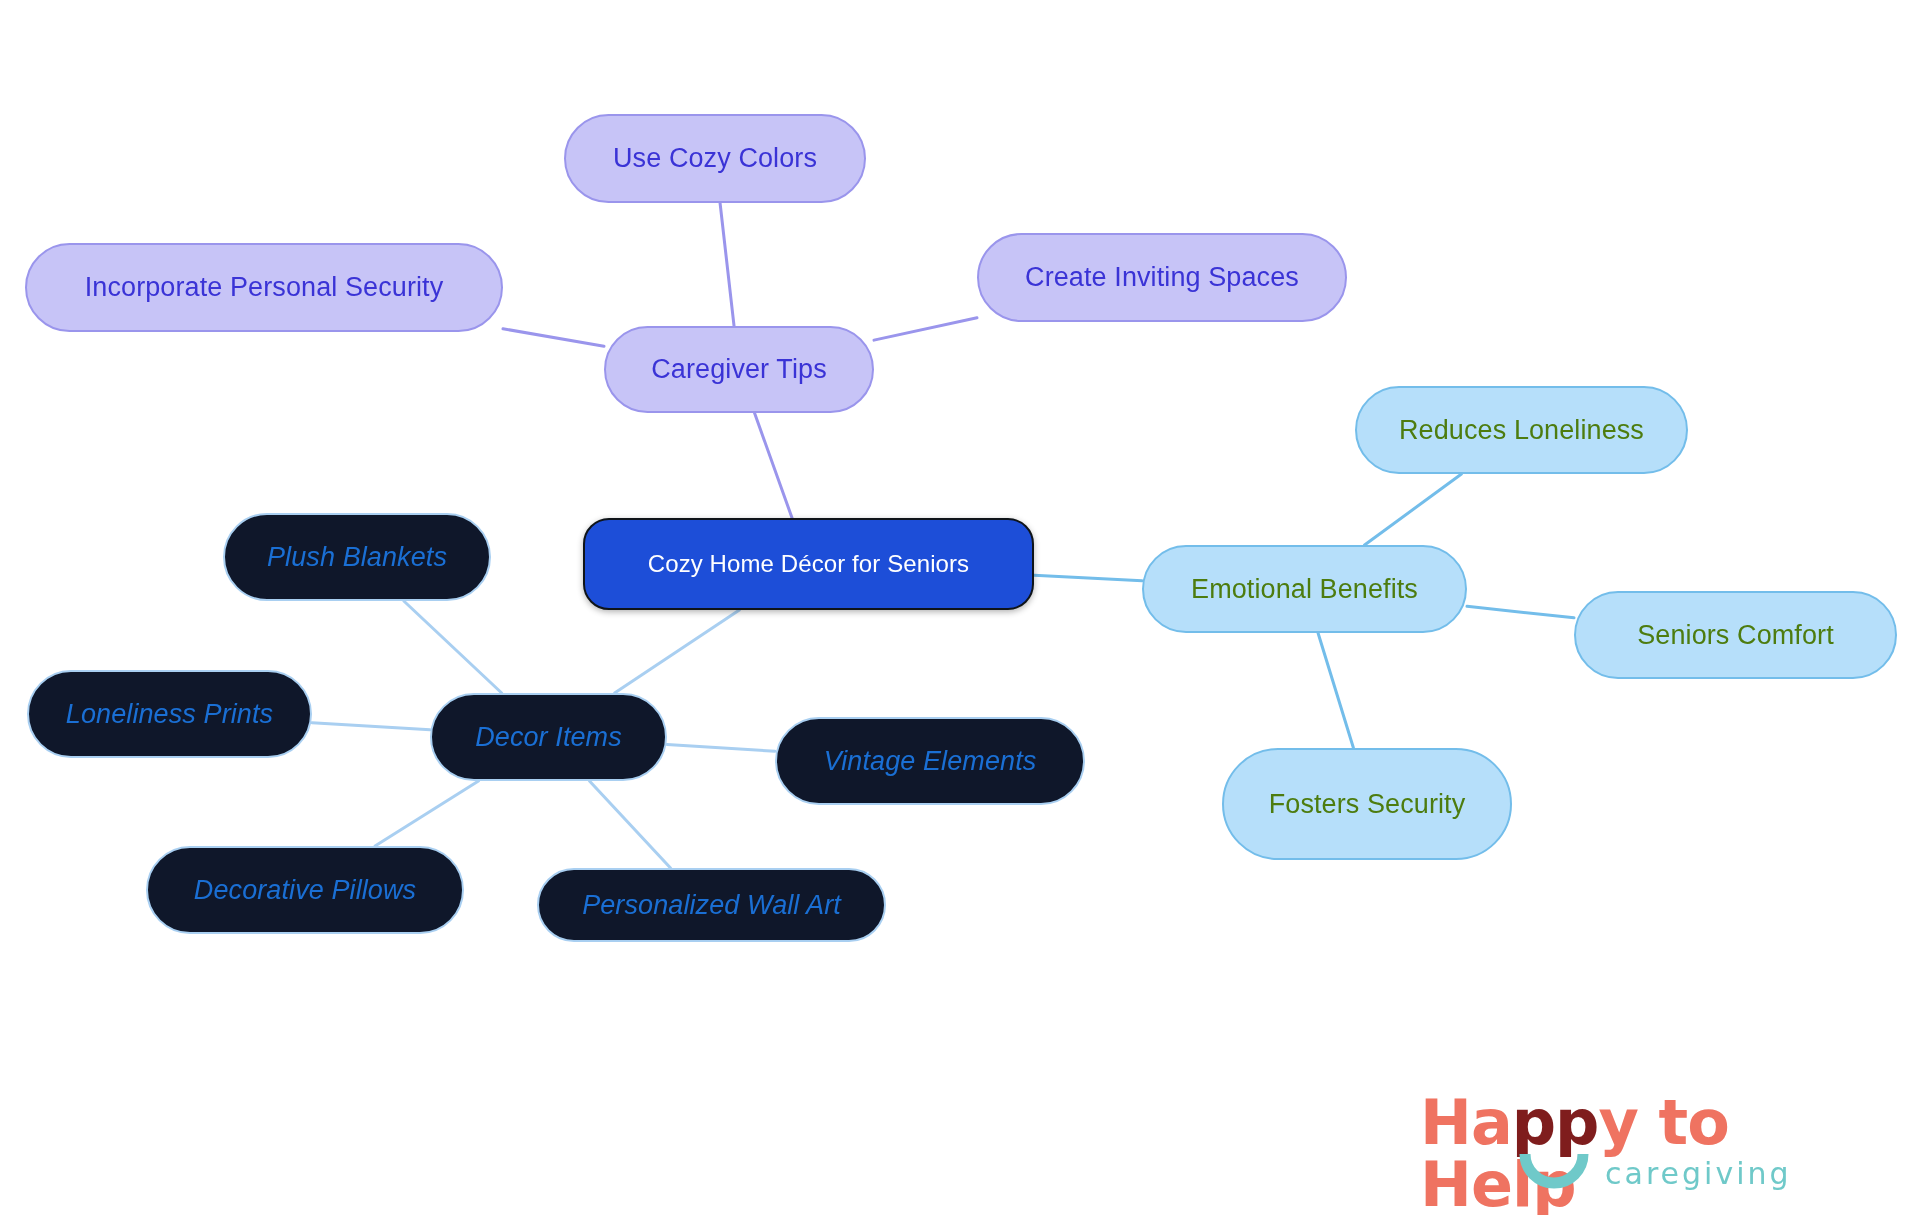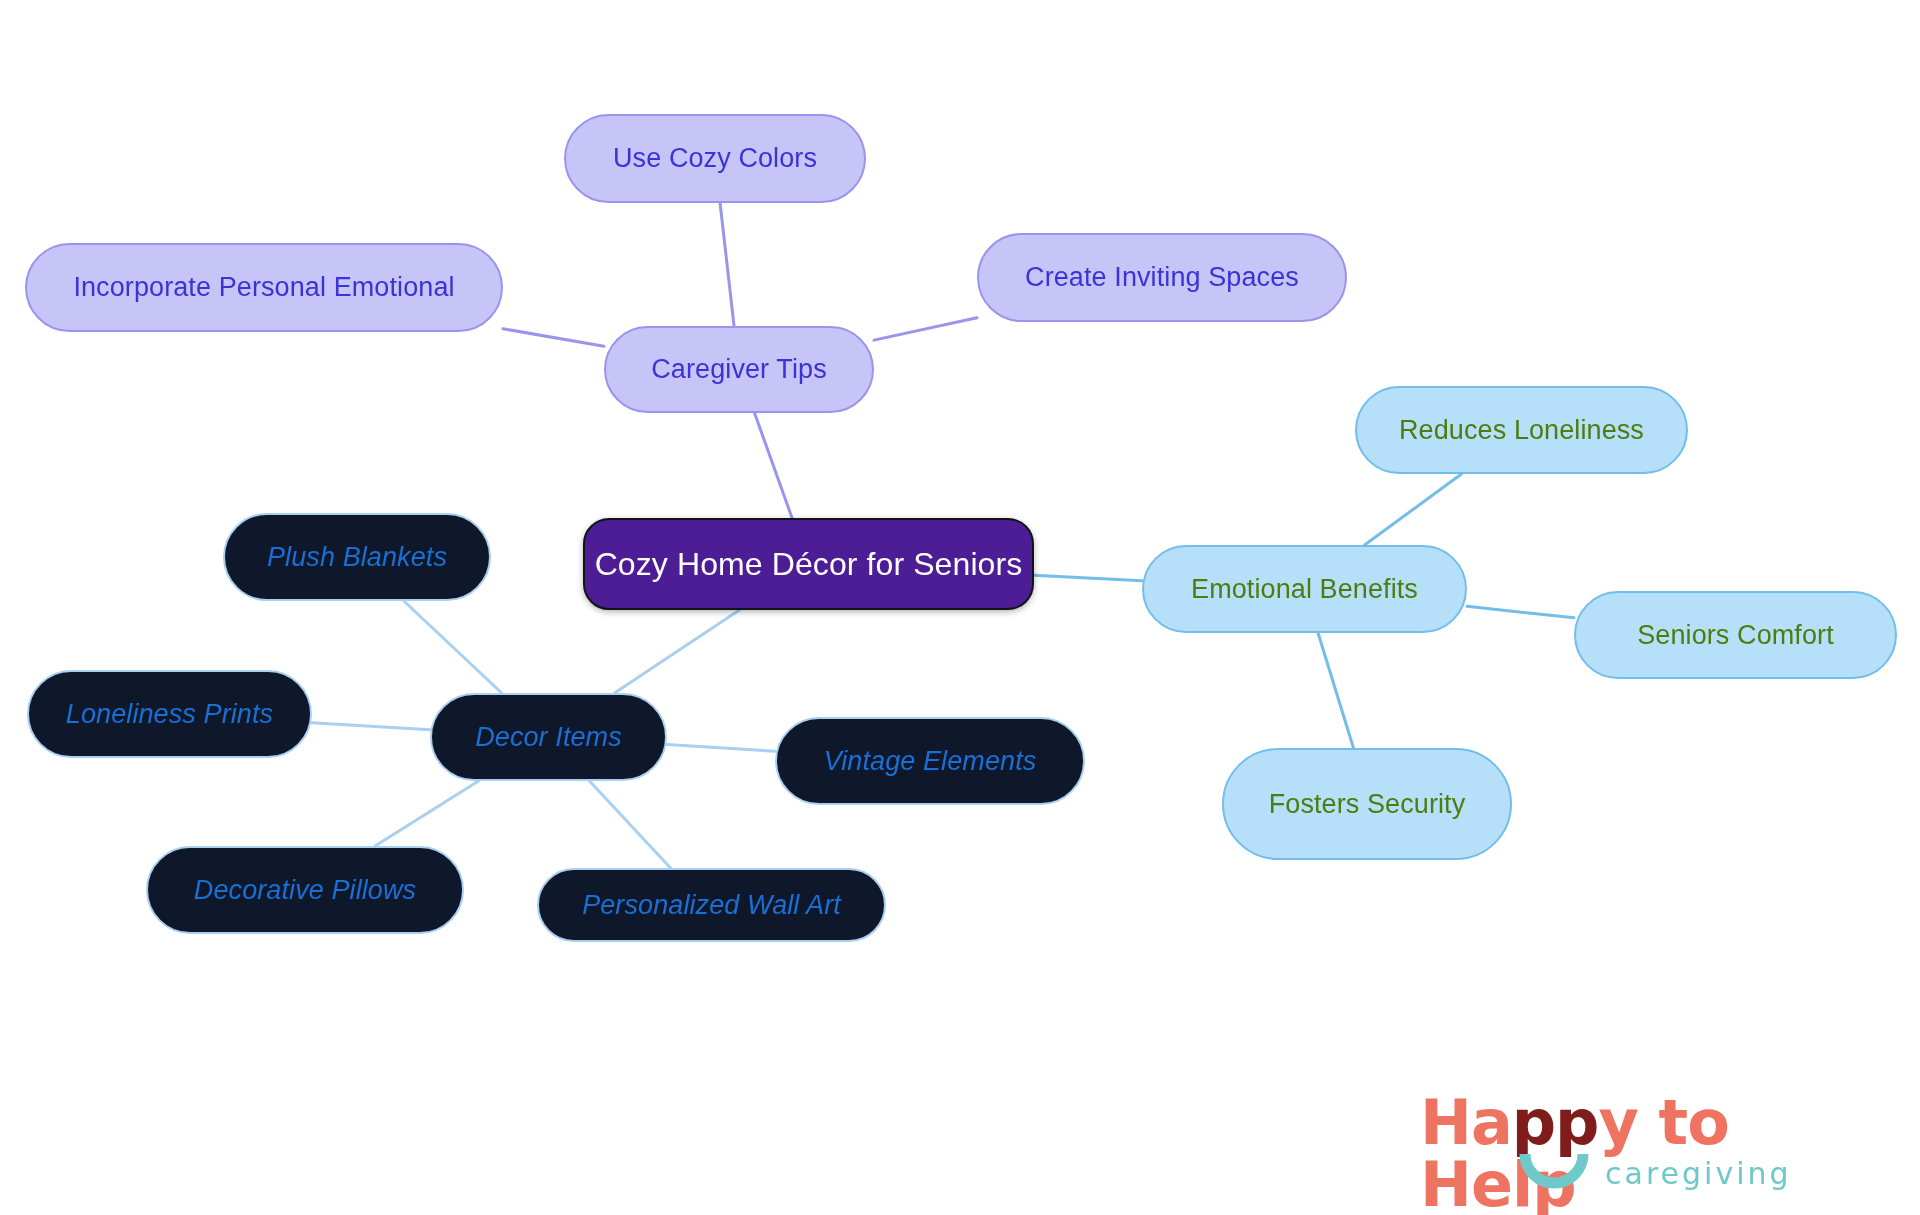--- a/index.html
+++ b/index.html
@@ -32,25 +32,25 @@
     align-items: center;
     justify-content: center;
     text-align: center;
     border-radius: 999px;
     border-style: solid;
     border-width: 2px;
     white-space: nowrap;
     letter-spacing: 0.1px;
   }
   .node.root {
-    background: #4c1d95;
+    background: #1d4ed8;
     border-color: #0f1419;
     color: #ffffff;
     border-radius: 26px;
-    font-size: 32px;
+    font-size: 24px;
     box-shadow: 0 2px 6px rgba(0,0,0,0.30);
   }
   .node.purple {
     background: #c7c4f7;
     border-color: #9a95ec;
     color: #3a33d6;
     font-size: 27px;
   }
   .node.blue-mid {
     background: #b6dffa;
@@ -127,21 +127,21 @@
       <div class="node root" style="left: 583px; top: 518px; width: 451px; height: 92px;">
         <span>Cozy Home Décor for Seniors</span>
       </div>
       <div class="node purple" style="left: 604px; top: 326px; width: 270px; height: 87px;">
         <span>Caregiver Tips</span>
       </div>
       <div class="node purple" style="left: 564px; top: 114px; width: 302px; height: 89px;">
         <span>Use Cozy Colors</span>
       </div>
       <div class="node purple" style="left: 25px; top: 243px; width: 478px; height: 89px;">
-        <span>Incorporate Personal Emotional</span>
+        <span>Incorporate Personal Security</span>
       </div>
       <div class="node purple" style="left: 977px; top: 233px; width: 370px; height: 89px;">
         <span>Create Inviting Spaces</span>
       </div>
       <div class="node blue-mid" style="left: 1142px; top: 545px; width: 325px; height: 88px;">
         <span>Emotional Benefits</span>
       </div>
       <div class="node blue-mid" style="left: 1355px; top: 386px; width: 333px; height: 88px;">
         <span>Reduces Loneliness</span>
       </div>

